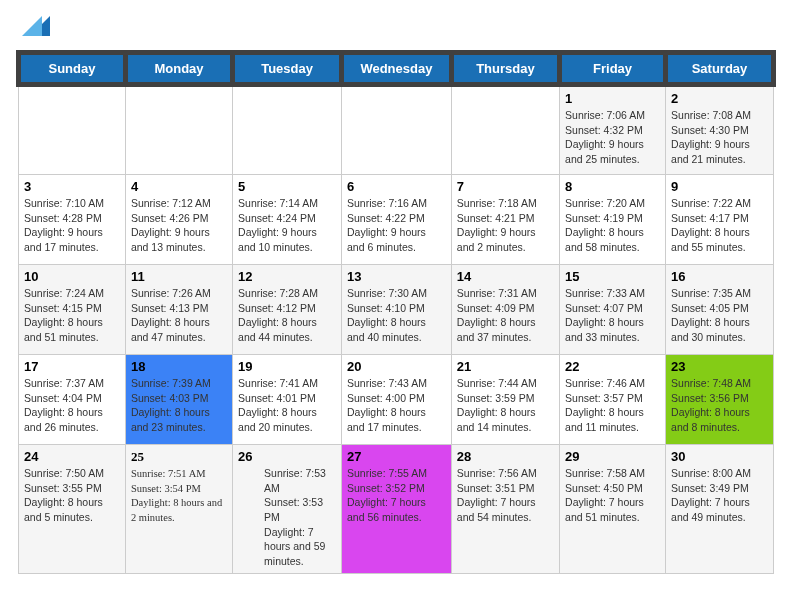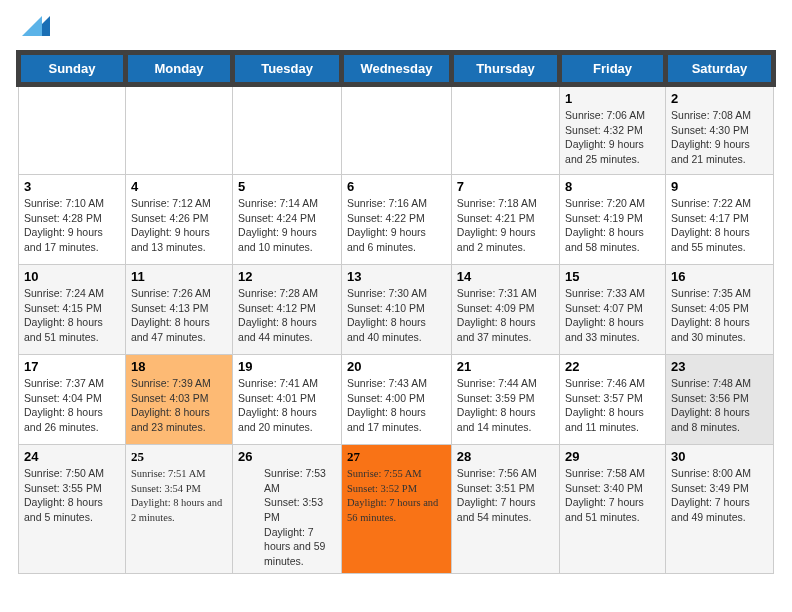--- a/index.html
+++ b/index.html
@@ -226,21 +226,21 @@
 Daylight: 8 hours and 30 minutes.</div>
         </td>
       </tr>
       <tr>
         <td style="background: rgb(255, 255, 255);">
           <span class="day-num">17</span>
           <div class="day-info" style="white-space: pre-line;">Sunrise: 7:37 AM
 Sunset: 4:04 PM
 Daylight: 8 hours and 26 minutes.</div>
         </td>
-        <td style="background: #fdba74;">
+        <td style="background: #3b82f6;">
           <span class="day-num">18</span>
           <div class="day-info" style="white-space: pre-line;">Sunrise: 7:39 AM
 Sunset: 4:03 PM
 Daylight: 8 hours and 23 minutes.</div>
         </td>
         <td style="background: rgb(255, 255, 255);">
           <span class="day-num">19</span>
           <div class="day-info" style="white-space: pre-line;">Sunrise: 7:41 AM
 Sunset: 4:01 PM
 Daylight: 8 hours and 20 minutes.</div>
@@ -256,21 +256,21 @@
           <div class="day-info" style="white-space: pre-line;">Sunrise: 7:44 AM
 Sunset: 3:59 PM
 Daylight: 8 hours and 14 minutes.</div>
         </td>
         <td style="background: rgb(255, 255, 255);">
           <span class="day-num">22</span>
           <div class="day-info" style="white-space: pre-line;">Sunrise: 7:46 AM
 Sunset: 3:57 PM
 Daylight: 8 hours and 11 minutes.</div>
         </td>
-        <td style="background: #e5e5e5;">
+        <td style="background: #84cc16;">
           <span class="day-num">23</span>
           <div class="day-info" style="white-space: pre-line;">Sunrise: 7:48 AM
 Sunset: 3:56 PM
 Daylight: 8 hours and 8 minutes.</div>
         </td>
       </tr>
       <tr>
         <td style="background: rgb(245, 245, 245);">
           <span class="day-num">24</span>
           <div class="day-info" style="white-space: pre-line;">Sunrise: 7:50 AM
@@ -282,36 +282,36 @@
           <div class="day-info" style="white-space: pre-line;">Sunrise: 7:51 AM
 Sunset: 3:54 PM
 Daylight: 8 hours and 2 minutes.</div>
         </td>
         <td style="background: rgb(245, 245, 245);">
           <span class="day-num">26</span>
           <div class="day-info" style="white-space: pre-line; margin-left: 26px;">Sunrise: 7:53 AM
 Sunset: 3:53 PM
 Daylight: 7 hours and 59 minutes.</div>
         </td>
-        <td style="background: #f97316; font-family: Liberation Serif, serif;">
+        <td style="background: #d946ef;">
           <span class="day-num">27</span>
           <div class="day-info" style="white-space: pre-line;">Sunrise: 7:55 AM
 Sunset: 3:52 PM
 Daylight: 7 hours and 56 minutes.</div>
         </td>
         <td style="background: rgb(245, 245, 245);">
           <span class="day-num">28</span>
           <div class="day-info" style="white-space: pre-line;">Sunrise: 7:56 AM
 Sunset: 3:51 PM
 Daylight: 7 hours and 54 minutes.</div>
         </td>
         <td style="background: rgb(245, 245, 245);">
           <span class="day-num">29</span>
           <div class="day-info" style="white-space: pre-line;">Sunrise: 7:58 AM
-Sunset: 3:40 PM
+Sunset: 4:50 PM
 Daylight: 7 hours and 51 minutes.</div>
         </td>
         <td style="background: rgb(245, 245, 245);">
           <span class="day-num">30</span>
           <div class="day-info" style="white-space: pre-line;">Sunrise: 8:00 AM
 Sunset: 3:49 PM
 Daylight: 7 hours and 49 minutes.</div>
         </td>
       </tr>
     </tbody>

